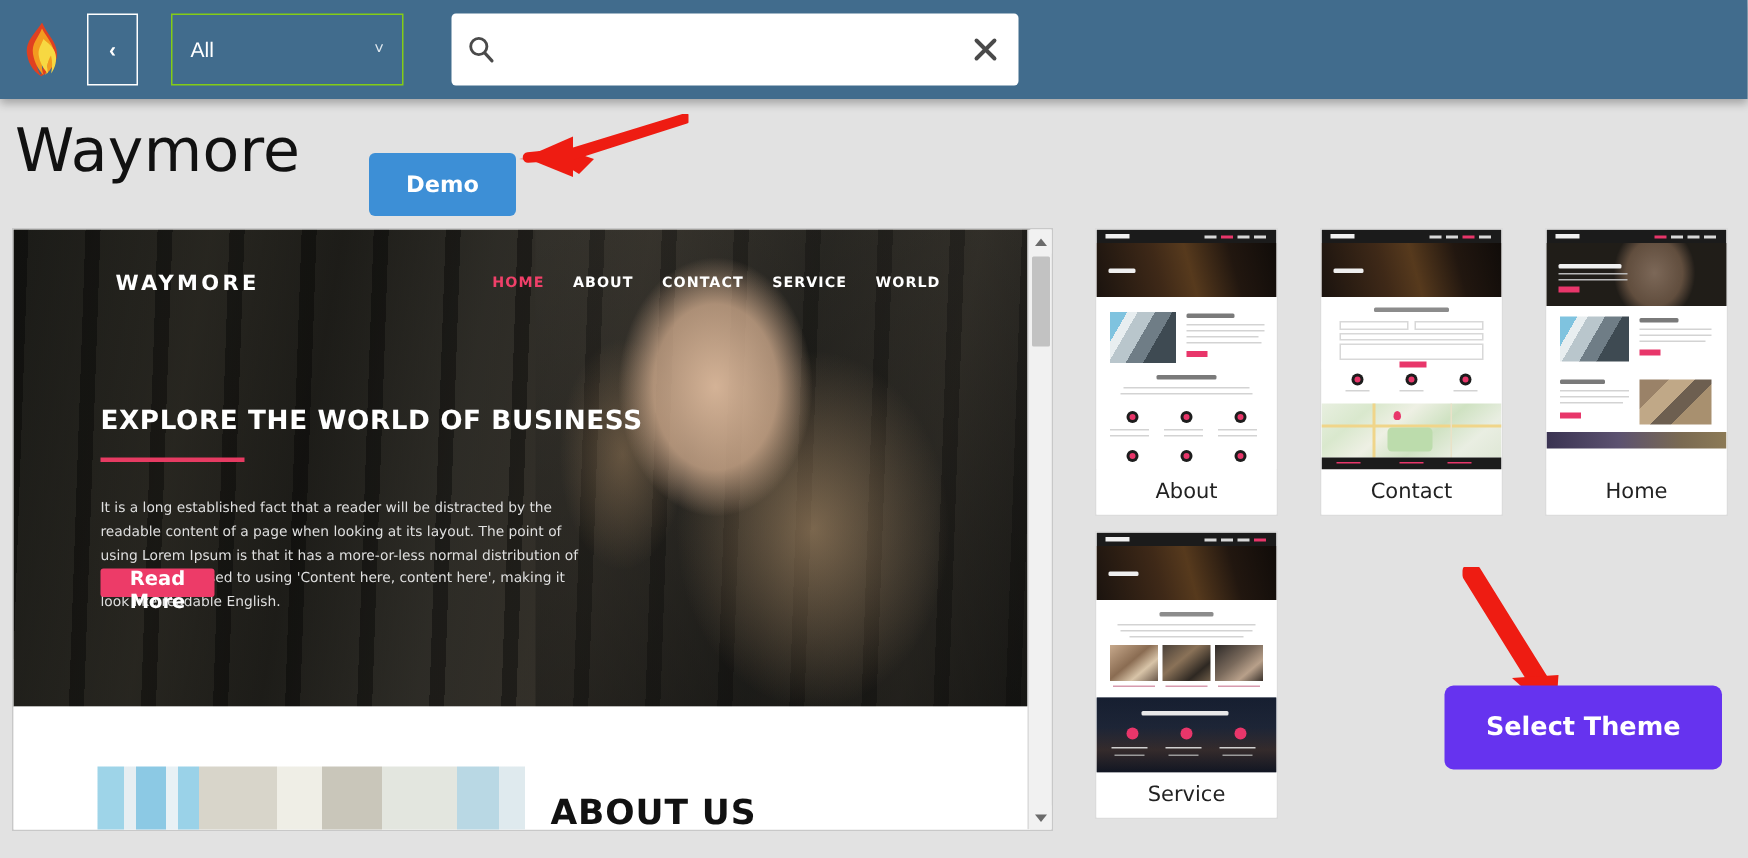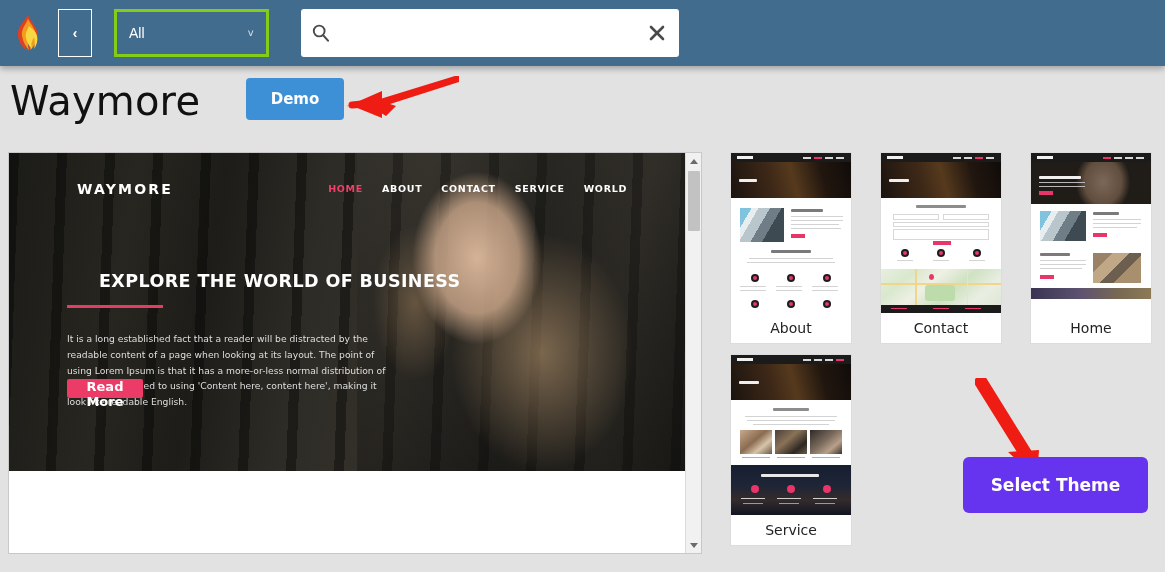--- a/index.html
+++ b/index.html
@@ -35,21 +35,21 @@
     font-size: 14px; font-weight: bold;
     display: flex; align-items: center; justify-content: center;
     cursor: pointer;
     flex: 0 0 auto;
     margin-left: 2px;
   }
 
   .scope-select {
     width: 155px; height: 48px;
     margin-left: 22px;
-    border: 3px solid #84cc16;
+    border: 1px solid #84cc16;
     background: transparent;
     color: #ffffff;
     font-size: 14px;
     display: flex; align-items: center;
     padding: 0 12px;
     cursor: pointer;
     position: relative;
     flex: 0 0 auto;
   }
   .scope-select .caret {
@@ -89,21 +89,21 @@
     width: 1165px; height: 82px;
   }
   .theme-title {
     position: absolute; left: 10px; top: 12px;
     font-size: 40px; font-weight: 400;
     color: #111;
     letter-spacing: .2px;
     font-family: "DejaVu Sans", sans-serif;
   }
   .demo-btn {
-    position: absolute; left: 246px; top: 12px;
+    position: absolute; left: 246px; top: 36px;
     width: 98px; height: 42px;
     background: #3d8fd6;
     border: none; border-radius: 4px;
     color: #ffffff;
     font-size: 15px; font-weight: bold;
     cursor: pointer;
     font-family: "DejaVu Sans", sans-serif;
   }
 
   
@@ -165,21 +165,20 @@
     font-family: "DejaVu Sans", sans-serif;
     cursor: pointer;
   }
   .hero-nav a.active { color: #ef4069; }
   .hero-head {
     position: absolute; left: 58px; top: 118px;
     color: #ffffff; font-size: 17.5px; font-weight: bold;
     letter-spacing: .4px;
     font-family: "DejaVu Sans", sans-serif;
     z-index: 3;
-    margin-left: 32px;
   }
   .hero-rule {
     position: absolute; left: 58px; top: 152px;
     width: 96px; height: 2.5px; background: #e63b62;
     z-index: 3;
   }
   .hero-body {
     position: absolute; left: 58px; top: 178px;
     width: 330px;
     color: #dfdfdf; font-size: 9.2px; line-height: 1.72;
@@ -347,20 +346,24 @@
         <a>SERVICE</a>
         <a>WORLD</a>
       </div>
 
       <div class="hero-head">EXPLORE THE WORLD OF BUSINESS</div>
       <div class="hero-rule"></div>
       <div class="hero-body">It is a long established fact that a reader will be distracted by the readable content of a page when looking at its layout. The point of using Lorem Ipsum is that it has a more-or-less normal distribution of letters, as opposed to using 'Content here, content here', making it look like readable English.</div>
       <button class="hero-cta">Read More</button>
     </div>
 
+    <div class="about-strip">
+      <div class="about-img"></div>
+      <div class="about-title">ABOUT US</div>
+    </div>
   </div>
 
   <div class="vscroll">
     <div class="arrow-btn">
       <span class="tri tri-up"></span>
     </div>
     <div class="thumb"></div>
     <div class="arrow-btn bottom">
       <span class="tri tri-down"></span>
     </div>

